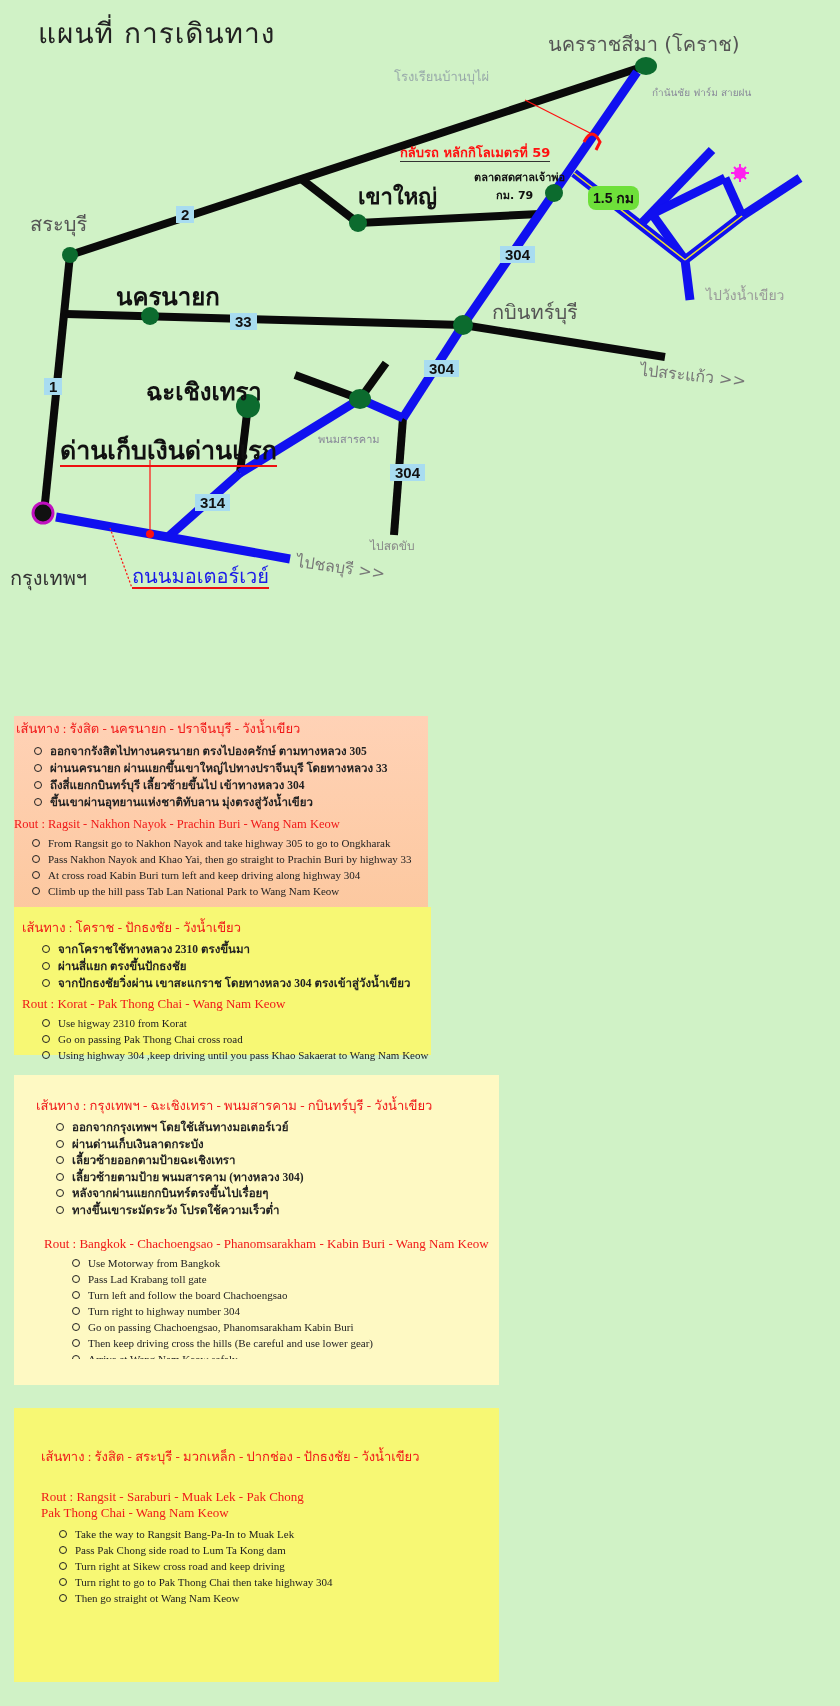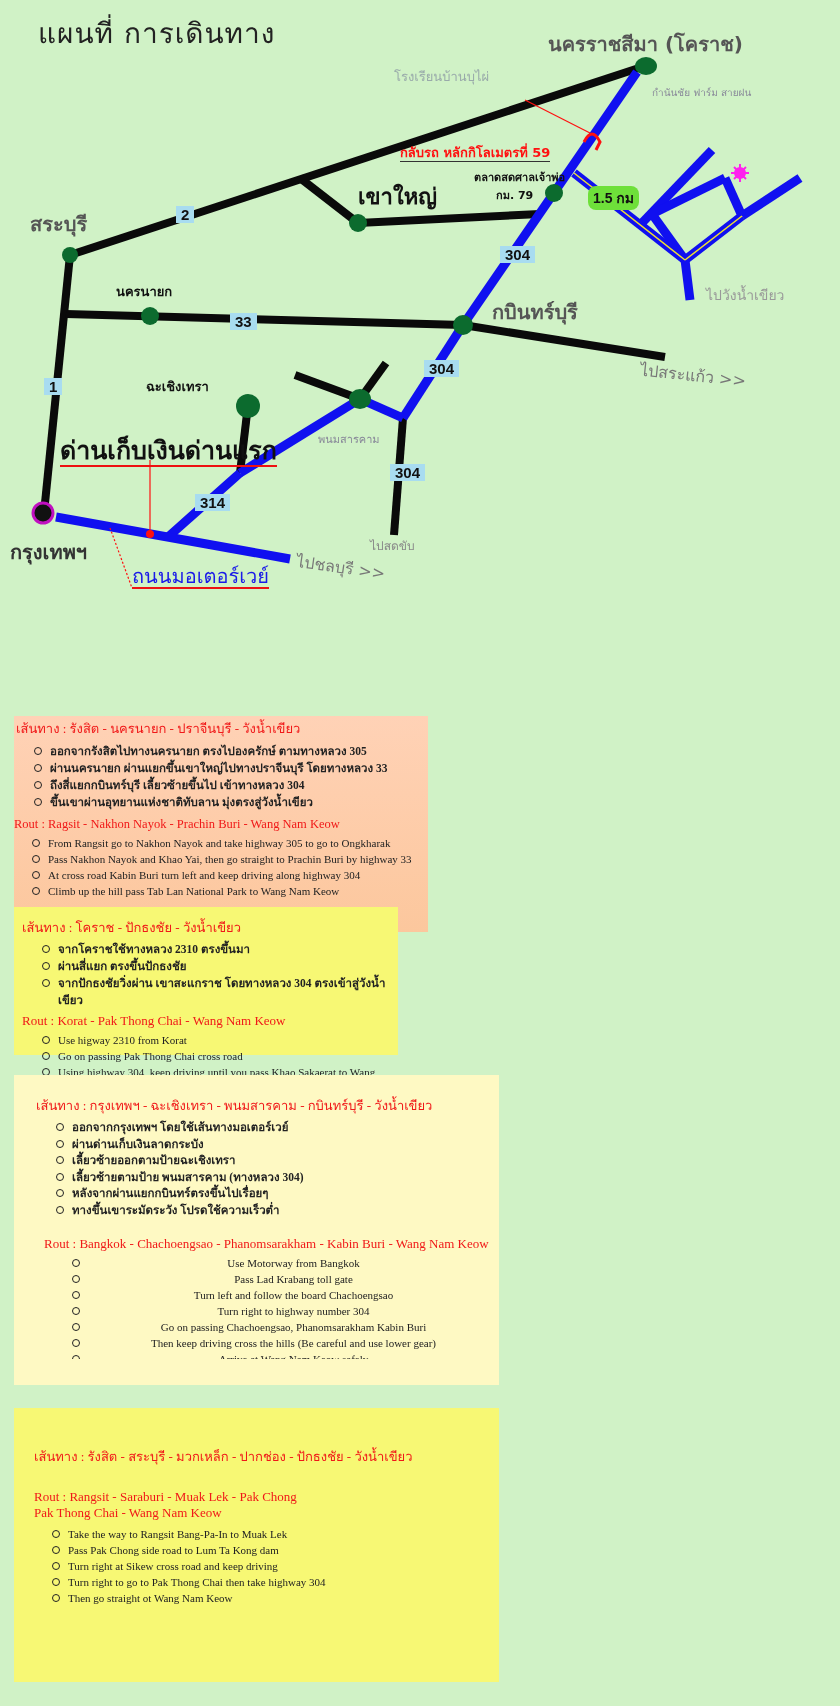--- a/index.html
+++ b/index.html
@@ -1,38 +1,38 @@
 <!DOCTYPE html>
 <html><head>
 <meta charset="utf-8">
 <style>
   html,body{margin:0;padding:0;}
   body{width:840px;height:1706px;background:#d0f2c6;position:relative;overflow:hidden;font-family:"DejaVu Sans",sans-serif;}
   .map{position:absolute;left:0;top:0;width:840px;height:620px;}
   .map svg{position:absolute;left:0;top:0;}
   .lbl{position:absolute;white-space:nowrap;line-height:1;}
   .title{left:38px;top:20px;font-size:28px;color:#222;font-weight:300;letter-spacing:1px;}
-  .city-thin{font-size:20px;color:#555;font-weight:700;}
-  .city-bold{font-size:13px;color:#111;font-weight:bold;}
+  .city-thin{font-size:20px;color:#555;font-weight:400;}
+  .city-bold{font-size:24px;color:#111;font-weight:bold;}
   .faint{font-size:12px;color:#9aa;}
   .road-num{position:absolute;background:#a8dcf0;font:bold 15px "Liberation Sans",sans-serif;color:#111;padding:0 5px;line-height:17px;}
   .red-note{font-size:13px;color:#ff1010;font-weight:bold;border-bottom:1px solid #333;padding-bottom:2px;}
   .km-badge{position:absolute;background:#6ee03a;border-radius:8px;font:bold 14px "Liberation Sans",sans-serif;color:#111;padding:1px 5px;}
   .toll{font-size:25px;font-weight:bold;color:#111;border-bottom:2px solid #e11;padding-bottom:2px;}
   .motorway{font-size:20px;color:#1a1ae8;border-bottom:2px solid #e11;padding-bottom:1px;}
   .panel{position:absolute;box-sizing:border-box;font-family:"Liberation Serif",serif;}
   .panel h3{margin:0;font-weight:normal;color:#f01818;font-size:13px;}
   .panel ul{list-style:none;margin:0;padding:0;}
   .panel li{font-size:11px;color:#222;position:relative;padding-left:18px;}
   .panel li::before{content:"";position:absolute;left:2px;top:4px;width:6px;height:6px;border:1.6px solid #222;border-radius:50%;}
   .thai li{font-weight:bold;font-size:11.5px;}
   .p1{left:14px;top:716px;width:414px;height:216px;background:linear-gradient(#ffd2b6,#fcc79d);padding:2px 0 0 0;}
-  .p2{left:14px;top:907px;width:384px;height:148px;background:#f7f874;padding:10px 0 0 8px;}
+  .p2{left:14px;top:907px;width:417px;height:148px;background:#f7f874;padding:10px 0 0 8px;}
   .p3{left:14px;top:1075px;width:485px;height:310px;background:#fef9c3;padding:20px 0 0 22px;}
-  .p4{left:14px;top:1408px;width:485px;height:274px;background:#f7f874;padding:38px 0 0 20px;}
+  .p4{left:14px;top:1408px;width:485px;height:274px;background:#f7f874;padding:38px 0 0 27px;}
 </style>
 </head>
 <body>
 
 <div class="map">
   <svg width="840" height="620">
 
     <g stroke="#0a0a0a" stroke-width="8" stroke-linecap="butt" fill="none">
       <line x1="70" y1="255" x2="645" y2="66"></line>
       <line x1="300" y1="178" x2="358" y2="223"></line>
@@ -104,21 +104,21 @@
 
   <div class="lbl city-thin" style="left:548px;top:34px;">นครราชสีมา (โคราช)</div>
   <div class="lbl faint" style="left:394px;top:70px;font-size:13px;">โรงเรียนบ้านบุไผ่</div>
   <div class="lbl faint" style="left:652px;top:88px;font-size:10px;color:#889;">กำนันชัย ฟาร์ม สายฝน</div>
   <div class="lbl city-thin" style="left:30px;top:214px;">สระบุรี</div>
   <div class="lbl city-bold" style="left:358px;top:186px;font-size:22px;">เขาใหญ่</div>
   <div class="lbl city-bold" style="left:116px;top:285px;">นครนายก</div>
   <div class="lbl city-thin" style="left:492px;top:302px;">กบินทร์บุรี</div>
   <div class="lbl city-bold" style="left:146px;top:380px;">ฉะเชิงเทรา</div>
   <div class="lbl faint" style="left:318px;top:434px;font-size:11px;color:#889;">พนมสารคาม</div>
-  <div class="lbl city-thin" style="left:10px;top:542px;color:#333;">กรุงเทพฯ</div>
+  <div class="lbl city-thin" style="left:10px;top:568px;color:#333;">กรุงเทพฯ</div>
   <div class="lbl faint" style="left:706px;top:288px;font-size:14px;color:#999;">ไปวังน้ำเขียว</div>
 
   <div class="lbl faint" style="left:640px;top:368px;font-size:16px;color:#777;transform:rotate(6deg);">ไปสระแก้ว &gt;&gt;</div>
   <div class="lbl faint" style="left:296px;top:560px;font-size:16px;color:#777;transform:rotate(8deg);">ไปชลบุรี &gt;&gt;</div>
   <div class="lbl faint" style="left:370px;top:540px;font-size:12px;color:#888;">ไปสดขับ</div>
 
   <div class="road-num" style="left:176px;top:206px;">2</div>
   <div class="road-num" style="left:44px;top:378px;">1</div>
   <div class="road-num" style="left:230px;top:313px;">33</div>
   <div class="road-num" style="left:500px;top:246px;">304</div>
@@ -171,21 +171,21 @@
   <h3>เส้นทาง : กรุงเทพฯ - ฉะเชิงเทรา - พนมสารคาม - กบินทร์บุรี - วังน้ำเขียว</h3>
   <ul class="thai" style="margin:3px 0 0 18px;line-height:16.5px;">
     <li>ออกจากกรุงเทพฯ โดยใช้เส้นทางมอเตอร์เวย์</li>
     <li>ผ่านด่านเก็บเงินลาดกระบัง</li>
     <li>เลี้ยวซ้ายออกตามป้ายฉะเชิงเทรา</li>
     <li>เลี้ยวซ้ายตามป้าย พนมสารคาม (ทางหลวง 304)</li>
     <li>หลังจากผ่านแยกกบินทร์ตรงขึ้นไปเรื่อยๆ</li>
     <li>ทางขึ้นเขาระมัดระวัง โปรดใช้ความเร็วต่ำ</li>
   </ul>
   <h3 style="margin:18px 0 0 8px;">Rout : Bangkok - Chachoengsao - Phanomsarakham -  Kabin Buri - Wang Nam Keow</h3>
-  <ul style="margin:3px 0 0 34px;line-height:16px;height:104px;overflow:hidden;text-align:center;">
+  <ul style="margin:3px 0 0 34px;line-height:16px;height:104px;overflow:hidden;">
     <li>Use Motorway from Bangkok</li>
     <li>Pass Lad Krabang toll gate</li>
     <li>Turn left and follow the board Chachoengsao</li>
     <li>Turn right to highway number 304</li>
     <li>Go on passing Chachoengsao, Phanomsarakham Kabin Buri</li>
     <li>Then keep driving cross the hills (Be careful and use lower gear)</li>
     <li>Arrive at Wang Nam Keow safely</li>
   </ul>
 </div>
 

